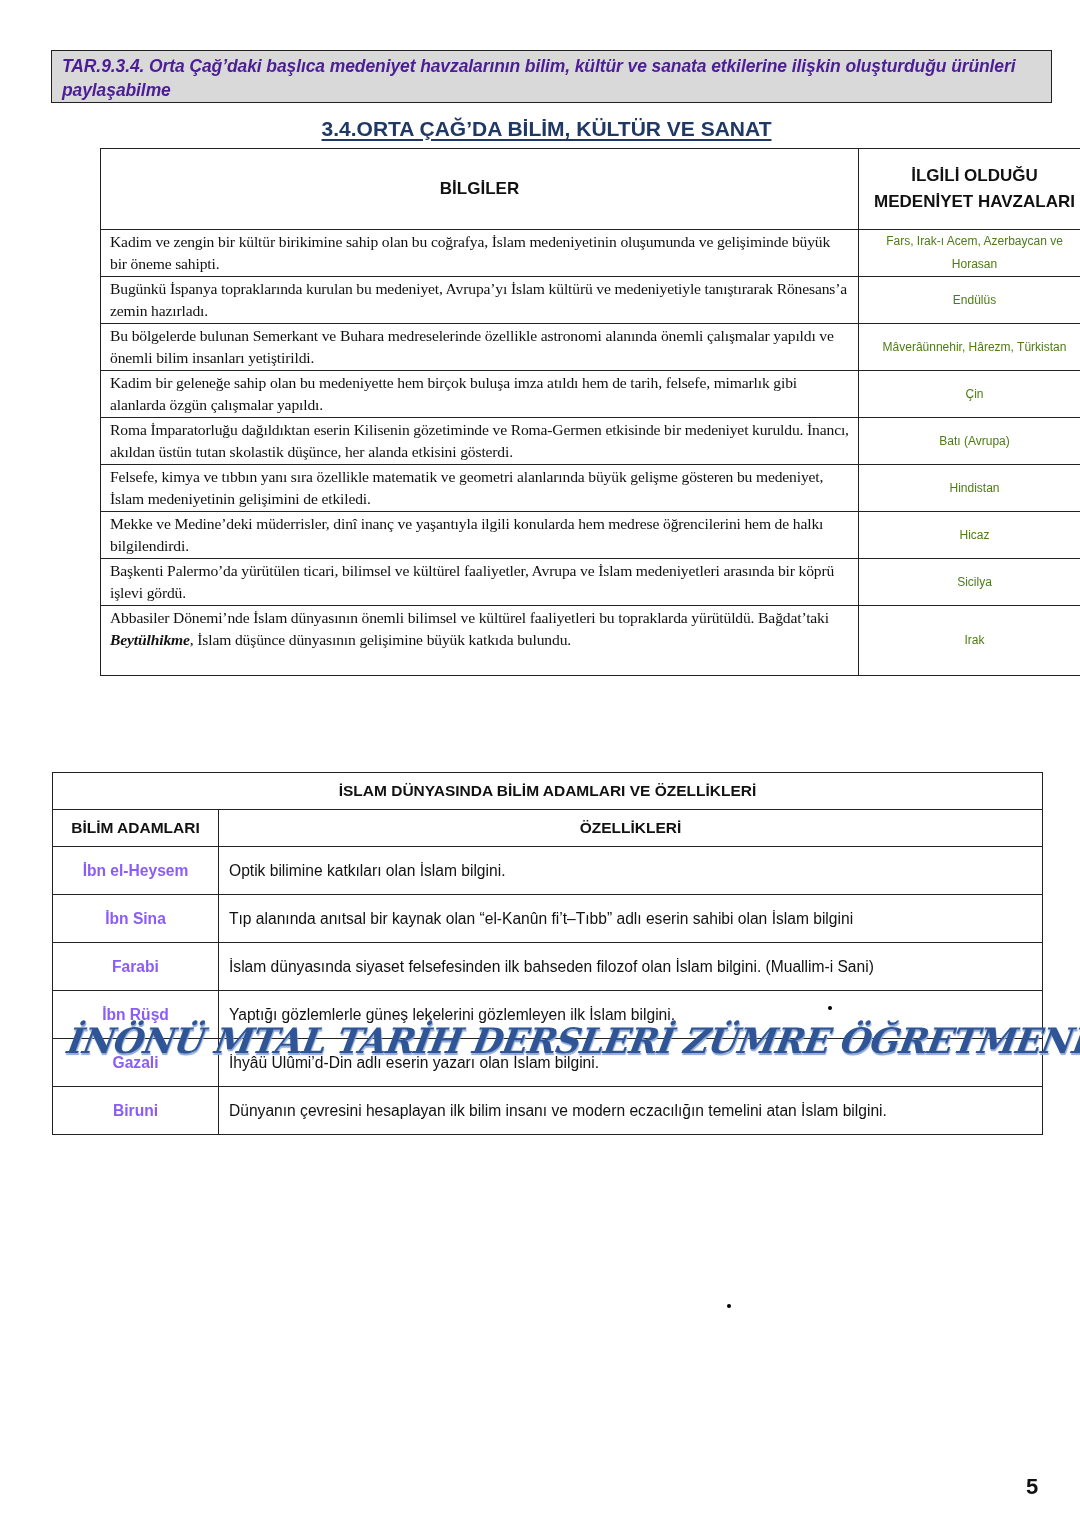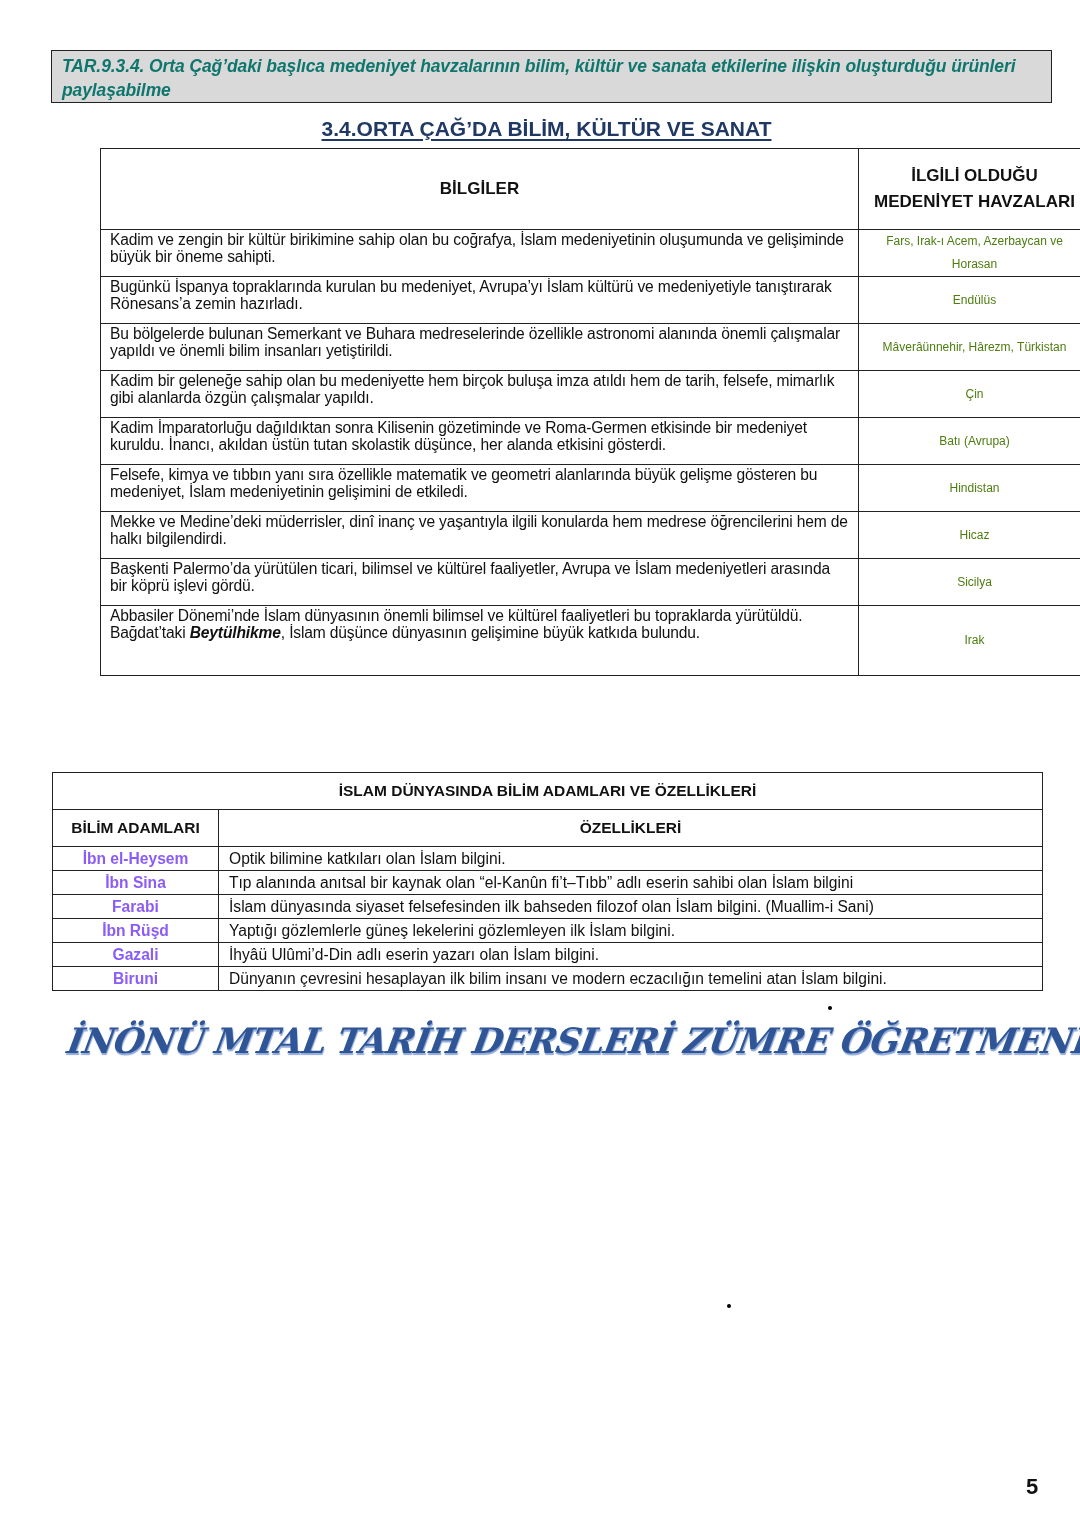--- a/index.html
+++ b/index.html
@@ -5,48 +5,49 @@
   html, body { margin: 0; padding: 0; background: #ffffff; }
   body {
     width: 1080px; height: 1527px; position: relative; overflow: hidden;
     font-family: "Liberation Sans", "DejaVu Sans", sans-serif;
     color: #111;
   }
   .objective {
     position: absolute; left: 51px; top: 50px; width: 1001px; height: 53px;
     background: #d9d9d9; border: 1.5px solid #222;
     box-sizing: border-box; padding: 3px 10px 0 10px;
-    color: #0f766e; font-weight: bold; font-style: italic;
+    color: #4c1d95; font-weight: bold; font-style: italic;
     font-size: 17.5px; line-height: 24px; letter-spacing: -0.1px;
   }
   .section-title {
     position: absolute; left: 0; width: 1093px; top: 117px; text-align: center;
     font-weight: bold; font-size: 21px; color: #1f3864;
     text-decoration: underline; text-underline-offset: 3px;
   }
   table { border-collapse: collapse; position: absolute; table-layout: fixed; }
   td, th { border: 1.3px solid #222; }
   .t1 { left: 52px; top: 148px; width: 990px; margin-left: 48px; }
   .t1 th { font-weight: bold; font-size: 17px; text-align: center; }
   .t1 th.bilgiler { height: 78px; }
   .t1 th.havza { line-height: 26px; }
   .t1 td.info {
-    font-size: 15.6px; line-height: 17px; padding: 1px 9px; vertical-align: top;
+    font-size: 15.6px; line-height: 22px; padding: 1px 9px; vertical-align: top;
     letter-spacing: -0.15px;
+    font-family: Liberation Serif, serif;
   }
   .t1 td.region {
     color: #4d7c0f; font-weight: normal; text-align: center; font-size: 12px;
     line-height: 23px; vertical-align: middle; padding: 0 4px;
   }
   .t2 { left: 52px; top: 772px; width: 990px; }
   .t2 th.caption {
     height: 34px; font-weight: bold; font-size: 15.5px; text-align: center;
   }
   .t2 th.colh { height: 34px; font-weight: bold; font-size: 15.5px; text-align: center; }
-  .t2 td { height: 23px; font-size: 15.6px; line-height: 22px; padding: 0 10px; }
+  .t2 td { height: 23px; font-size: 15.6px; line-height: 22px; padding: 12px 10px; }
   .t2 td.name { color: #8b5cf6; font-weight: bold; text-align: center; padding: 0 4px; }
   .footer-banner {
     position: absolute; left: 68px; top: 1020px; width: 960px;
     font-family: "DejaVu Serif", serif; font-style: italic; font-weight: bold;
     font-size: 35px; color: #2f5597; letter-spacing: -1px;
     text-shadow: 1px 2px 1px #8ea9d8; transform: skewX(-10deg);
     white-space: nowrap;
   }
   .dot { position: absolute; width: 4px; height: 4px; background: #000; border-radius: 50%; }
   .page-num {
@@ -85,21 +86,21 @@
     </tr>
     <tr style="height:47px">
       <td class="info">Bu bölgelerde bulunan Semerkant ve Buhara medreselerinde özellikle astronomi alanında önemli çalışmalar yapıldı ve önemli bilim insanları yetiştirildi.</td>
       <td class="region">Mâverâünnehir, Hârezm, Türkistan</td>
     </tr>
     <tr style="height:47px">
       <td class="info">Kadim bir geleneğe sahip olan bu medeniyette hem birçok buluşa imza atıldı hem de tarih, felsefe, mimarlık gibi alanlarda özgün çalışmalar yapıldı.</td>
       <td class="region">Çin</td>
     </tr>
     <tr style="height:47px">
-      <td class="info">Kadim İmparatorluğu dağıldıktan sonra Kilisenin gözetiminde ve Roma-Germen etkisinde bir medeniyet kuruldu. İnancı, akıldan üstün tutan skolastik düşünce, her alanda etkisini gösterdi.</td>
+      <td class="info">Roma İmparatorluğu dağıldıktan eserin Kilisenin gözetiminde ve Roma-Germen etkisinde bir medeniyet kuruldu. İnancı, akıldan üstün tutan skolastik düşünce, her alanda etkisini gösterdi.</td>
       <td class="region">Batı (Avrupa)</td>
     </tr>
     <tr style="height:47px">
       <td class="info">Felsefe, kimya ve tıbbın yanı sıra özellikle matematik ve geometri alanlarında büyük gelişme gösteren bu medeniyet, İslam medeniyetinin gelişimini de etkiledi.</td>
       <td class="region">Hindistan</td>
     </tr>
     <tr style="height:47px">
       <td class="info">Mekke ve Medine’deki müderrisler, dinî inanç ve yaşantıyla ilgili konularda hem medrese öğrencilerini hem de halkı bilgilendirdi.</td>
       <td class="region">Hicaz</td>
     </tr>

